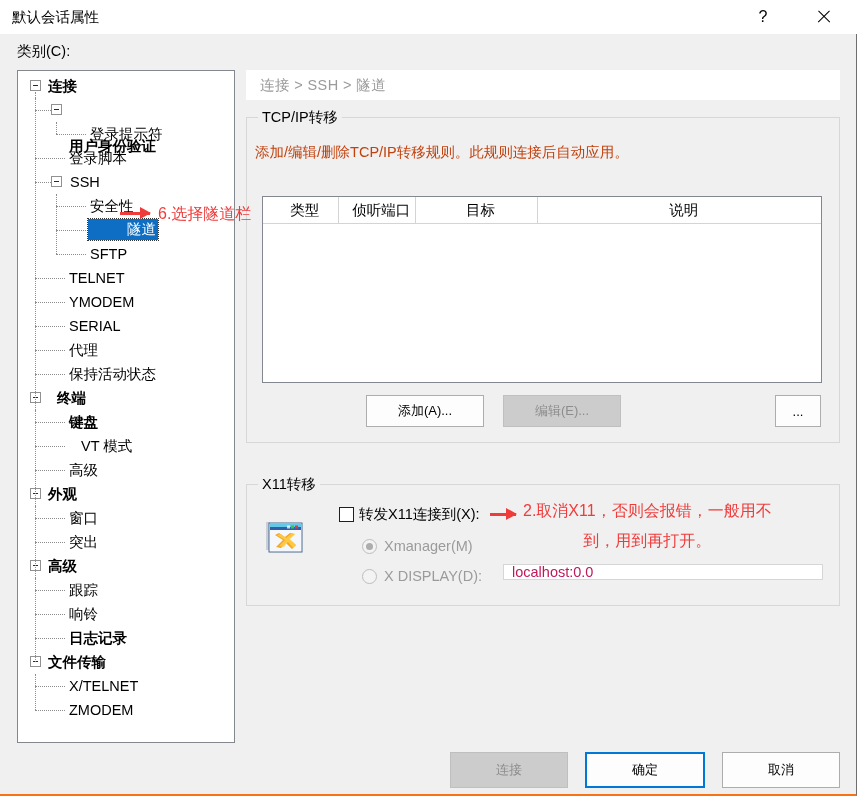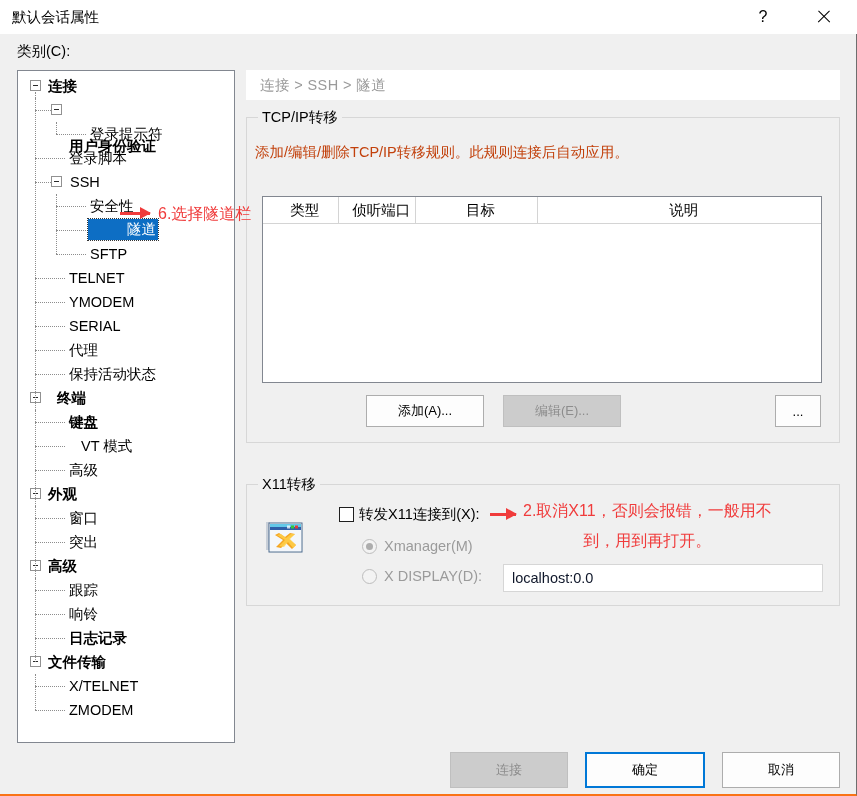--- a/index.html
+++ b/index.html
@@ -306,29 +306,29 @@
     left: 3px; top: 3px;
     width: 7px; height: 7px;
     border-radius: 50%;
     background: #adadad;
   }
   .x-input {
     position: absolute;
     left: 503px;
     top: 564px;
     width: 320px;
-    height: 28px;
+    height: 16px;
     background: #fff;
     border: 1px solid #d6d6d6;
     box-sizing: border-box;
     display: flex;
     align-items: center;
     padding-left: 8px;
     font-size: 14.5px;
-    color: #0f172a;
+    color: #be185d;
   }
 
   
   .anno {
     position: absolute;
     color: #f03b3b;
     font-size: 16px;
     white-space: nowrap;
     line-height: 26px;
   }

